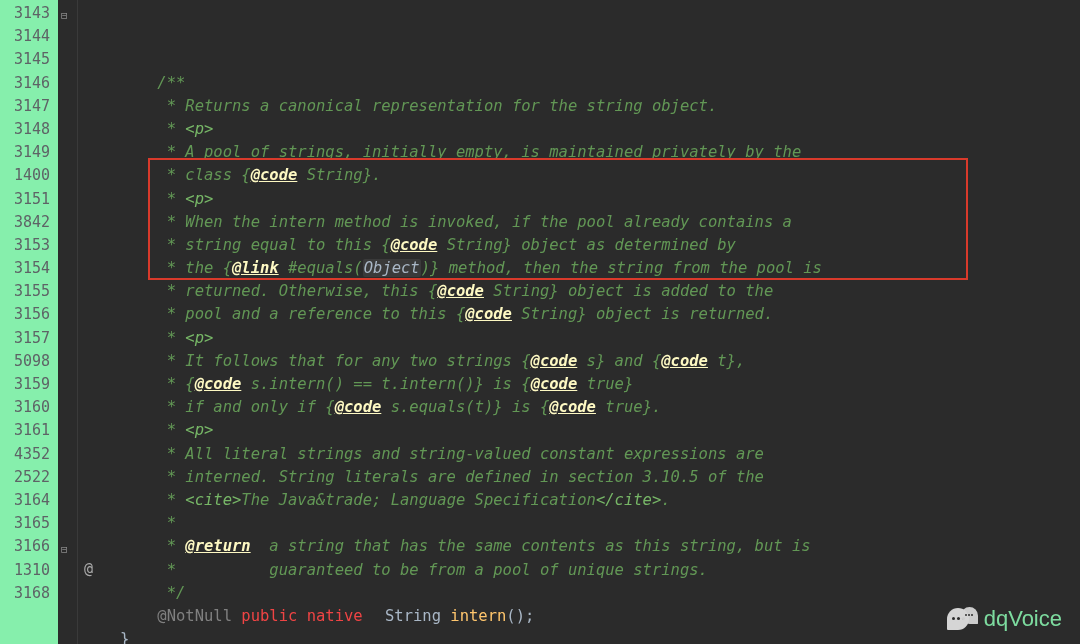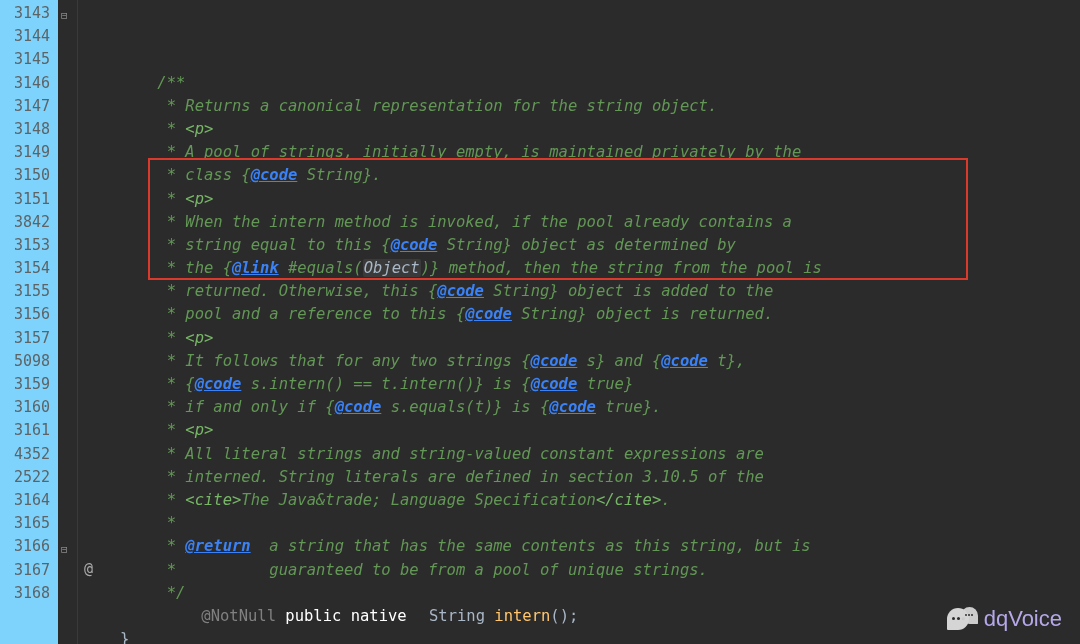--- a/index.html
+++ b/index.html
@@ -13,21 +13,21 @@
     height: 644px;
     position: relative;
     font-style: italic;
   }
   .editor-container {
     display: flex;
     height: 100%;
     position: relative;
   }
   .gutter {
-    background: #7dd3fc;
+    background: #86efac;
     color: #5e6366;
     text-align: right;
     padding: 2px 8px 2px 4px;
     user-select: none;
     font-style: normal;
     line-height: 23.2px;
     width: 58px;
     flex-shrink: 0;
     font-size: 15px;
   }
@@ -58,43 +58,43 @@
   .ann-mark { position: absolute; left: 6px; font-size: 15px; color: #aaa; }
   .code-area {
     flex: 1;
     padding: 2px 0 2px 12px;
     line-height: 23.2px;
     white-space: pre;
     position: relative;
   }
   .code-line { height: 23.2px; }
   .c-doc   { color: #629755; }
-  .c-tag   { color: #3b82f6; font-weight: bold; text-decoration: underline; }
+  .c-tag   { color: #fef9c3; font-weight: bold; text-decoration: underline; }
   .c-html  { color: #77b767; }
-  .c-kw    { color: #ffffff; font-style: normal; margin-top: 46px; }
+  .c-kw    { color: #ef4444; font-style: normal; margin-top: 46px; }
   .c-type  { color: #a9b7c6; font-style: normal; margin-left: 13px; }
   .c-class { color: #ffc66d; font-style: normal; text-align: center; }
-  .c-ann   { color: #808080; font-style: normal; margin-left: 44px; }
+  .c-ann   { color: #808080; font-style: normal; }
   .c-br    { color: #a9b7c6; font-style: normal; }
   .c-obj   { color: #a9b7c6; background: #3a3a3a; border-radius:2px; padding:0 1px;}
   .plain   { font-style: normal; color:#a9b7c6;}
   .hl-box {
     position: absolute;
     border: 2.5px solid #d93a2b;
     pointer-events: none;
     z-index: 5;
   }
   .watermark {
     position: absolute;
     right: 18px;
     bottom: 12px;
     display: flex;
     align-items: center;
     gap: 6px;
-    color: #c4b5fd;
+    color: #86efac;
     font-style: normal;
     font-family: -apple-system, sans-serif;
     font-size: 22px;
     opacity: 0.9;
     z-index: 10;
   }
   .watermark .bubble {
     width: 22px; height: 22px;
     background: #e8e8e8;
     border-radius: 50% 50% 50% 5%;
@@ -120,38 +120,38 @@
 
 <div class="editor-container">
   <div class="gutter" id="gutter">
       <div class="gutter-line">3143</div>
       <div class="gutter-line">3144</div>
       <div class="gutter-line">3145</div>
       <div class="gutter-line">3146</div>
       <div class="gutter-line">3147</div>
       <div class="gutter-line">3148</div>
       <div class="gutter-line">3149</div>
-      <div class="gutter-line">3150</div>
+      <div class="gutter-line">1400</div>
       <div class="gutter-line">3151</div>
       <div class="gutter-line">3842</div>
       <div class="gutter-line">3153</div>
       <div class="gutter-line">3154</div>
       <div class="gutter-line">3155</div>
       <div class="gutter-line">3156</div>
       <div class="gutter-line">3157</div>
       <div class="gutter-line">5098</div>
       <div class="gutter-line">3159</div>
       <div class="gutter-line">3160</div>
       <div class="gutter-line">3161</div>
       <div class="gutter-line">4352</div>
       <div class="gutter-line">2522</div>
       <div class="gutter-line">3164</div>
       <div class="gutter-line">3165</div>
       <div class="gutter-line">3166</div>
-      <div class="gutter-line">3167</div>
+      <div class="gutter-line">1310</div>
       <div class="gutter-line">3168</div>
     </div>
   <div class="fold-col" id="foldcol">
       <div class="fold-mark" style="top: 4px;">⊟</div>
       <div class="fold-mark" style="top: 537.6px;">⊟</div>
     </div>
   <div class="ann-col" id="anncol">
       <div class="ann-mark" style="top: 557.8px;">@</div>
     </div>
   <div class="code-area" id="code">

